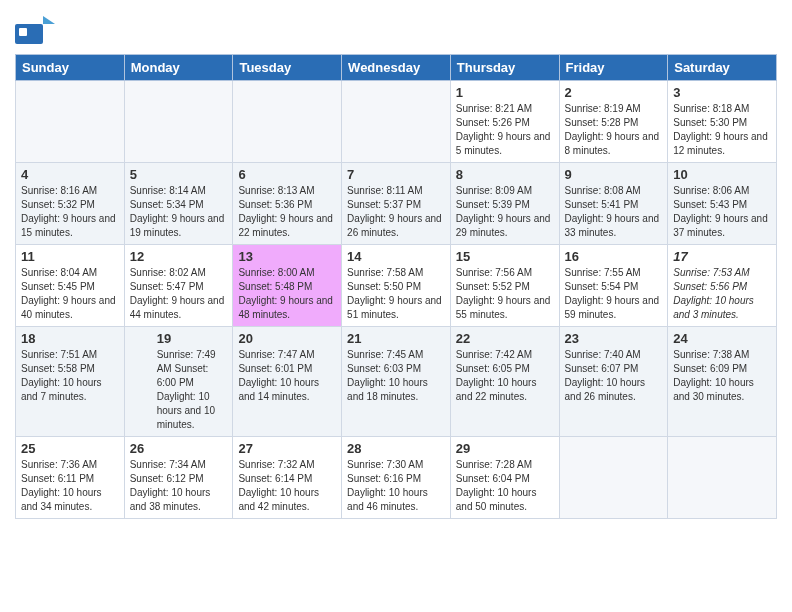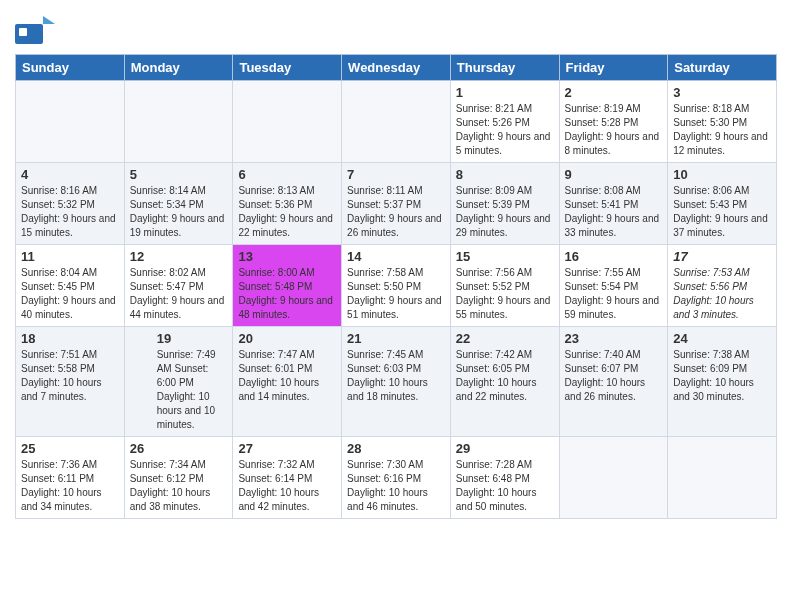--- a/index.html
+++ b/index.html
@@ -215,21 +215,21 @@
 Daylight: 9 hours
 and 40 minutes.</div>
         </td>
         <td style="background: rgb(255, 255, 255);">
           <span class="day-number">12</span>
           <div class="day-info">Sunrise: 8:02 AM
 Sunset: 5:47 PM
 Daylight: 9 hours
 and 44 minutes.</div>
         </td>
-        <td style="background: #d946ef; margin-left: 47px;">
+        <td style="background: #f0abfc; margin-left: 47px;">
           <span class="day-number">13</span>
           <div class="day-info">Sunrise: 8:00 AM
 Sunset: 5:48 PM
 Daylight: 9 hours
 and 48 minutes.</div>
         </td>
         <td style="background: rgb(255, 255, 255);">
           <span class="day-number">14</span>
           <div class="day-info">Sunrise: 7:58 AM
 Sunset: 5:50 PM
@@ -334,21 +334,21 @@
         <td style="background: rgb(255, 255, 255);">
           <span class="day-number">28</span>
           <div class="day-info">Sunrise: 7:30 AM
 Sunset: 6:16 PM
 Daylight: 10 hours
 and 46 minutes.</div>
         </td>
         <td style="background: rgb(255, 255, 255);">
           <span class="day-number">29</span>
           <div class="day-info">Sunrise: 7:28 AM
-Sunset: 6:48 PM
+Sunset: 6:04 PM
 Daylight: 10 hours
 and 50 minutes.</div>
         </td>
         <td class="empty-cell" style="background: rgb(255, 255, 255);"></td>
         <td class="empty-cell" style="background: rgb(255, 255, 255);"></td>
       </tr>
     </tbody>
 </table>
 
 </body></html>

